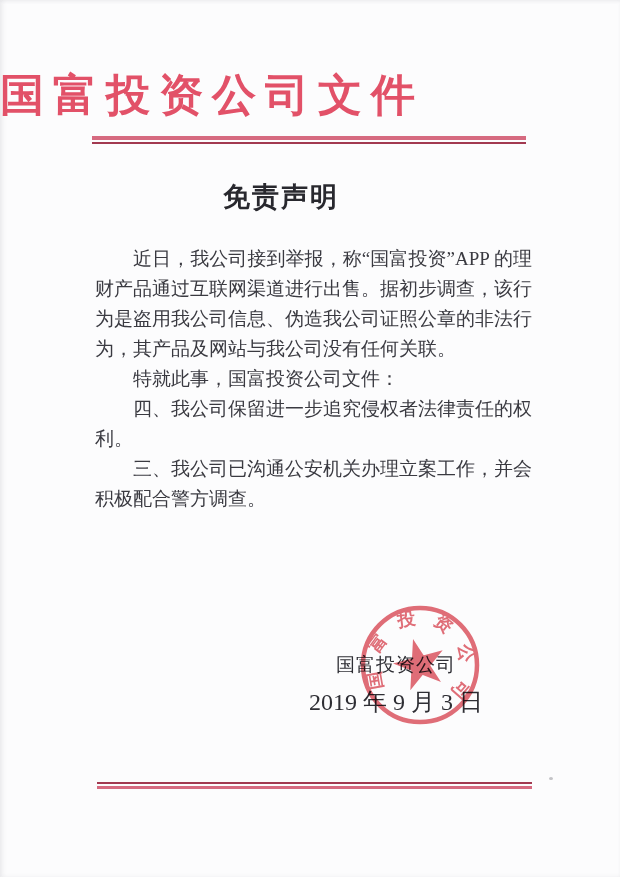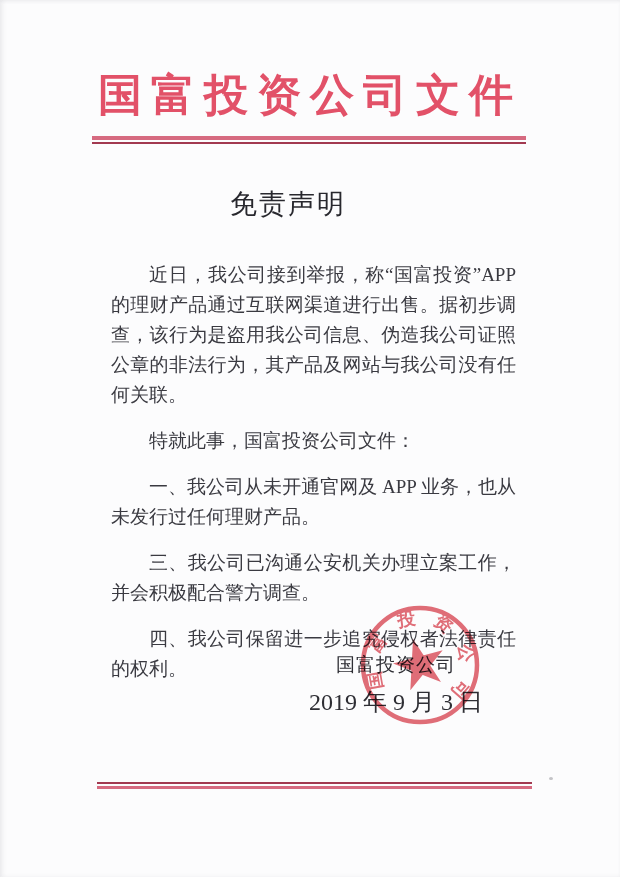--- a/index.html
+++ b/index.html
@@ -6,45 +6,44 @@
   .page {
     position:relative;
     width:620px; height:877px;
     background:#fcfcfd;
     overflow:hidden;
     font-family:"Liberation Serif", "DejaVu Serif", serif;
     box-shadow: inset 3px 0 4px rgba(120,120,130,0.10), inset 0 2px 3px rgba(120,120,130,0.06);
   }
   .header-title {
     position:absolute; top:66px; left:0; width:620px;
-    text-align:center;
     font-size:44px; font-weight:bold;
     color:#e25168;
     letter-spacing:9px;
     white-space:nowrap;
   }
   .rule-header {
     position:absolute; top:136px; left:92px; width:434px; height:2px;
     border-top:4px solid #d66a80;
     border-bottom:2px solid #a23950;
   }
   .doc-title {
-    position:absolute; top:176px; left:0; width:556px; margin:10px;
+    position:absolute; top:176px; left:0; width:556px; margin:3px;
     text-align:center;
-    font-size:27px; font-weight:normal;
+    font-size:27px; font-weight:bold;
     color:#28282e;
     letter-spacing:2px;
   }
   .doc-body {
     position:absolute; top:244px; left:95px; width:437px;
     font-size:19px; line-height:30px;
     color:#3a3a41;
     text-align:justify;
   }
-  .doc-body p { margin:16px; text-indent:2em; }
+  .doc-body p { margin:0; text-indent:2em; }
   .signature {
     position:absolute; top:652px; left:306px; width:180px;
     text-align:center;
     font-size:19px; color:#2e2e34;
     letter-spacing:1px;
     white-space:nowrap;
   }
   .sign-date {
     position:absolute; top:686px; left:296px; width:200px;
     text-align:center;
@@ -81,23 +80,22 @@
 
   <div class="header-title">国富投资公司文件</div>
 
   <div class="rule-header"></div>
 
   <h1 class="doc-title">免责声明</h1>
 
   <div class="doc-body">
     <p>近日，我公司接到举报，称“国富投资”APP 的理财产品通过互联网渠道进行出售。据初步调查，该行为是盗用我公司信息、伪造我公司证照公章的非法行为，其产品及网站与我公司没有任何关联。</p>
     <p>特就此事，国富投资公司文件：</p>
-    <p>一、我公司从未开通官网及 APP 业务，也从未发行过任何理财产品。</p>
+    <p>四、我公司保留进一步追究侵权者法律责任的权利。</p>
     <p>三、我公司已沟通公安机关办理立案工作，并会积极配合警方调查。</p>
-    <p>四、我公司保留进一步追究侵权者法律责任的权利。</p>
   </div>
 
   <div class="signature">国富投资公司</div>
 
   <div class="sign-date">2019 年 9 月 3 日</div>
 
   <svg class="seal" viewBox="0 0 164 164" xmlns="http://www.w3.org/2000/svg">
     <circle cx="82" cy="82" r="57" fill="none" stroke="#dc4e5a" stroke-width="4.5"></circle>
     <polygon points="82,55 97.87,103.84 56.32,73.66 107.68,73.66 66.13,103.84" fill="#dc4e5a" fill-rule="nonzero" transform="rotate(-15 82 82)"></polygon>
     <path id="sealArc" d="M 47.62,104.33 A 41,41 0 1 1 109.96,111.99" fill="none"></path>

